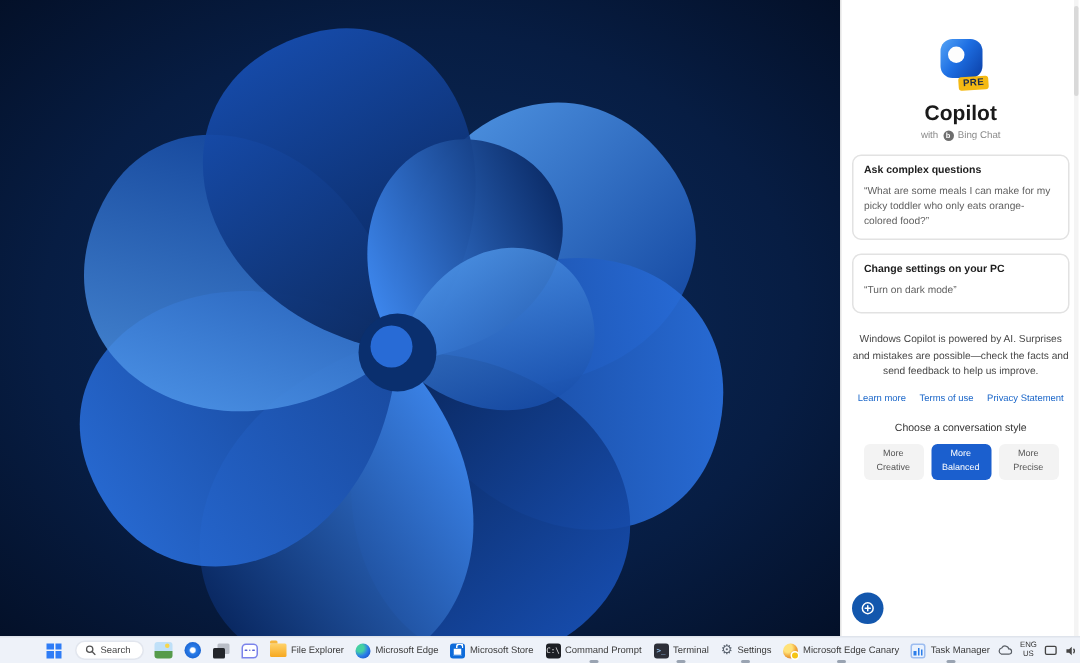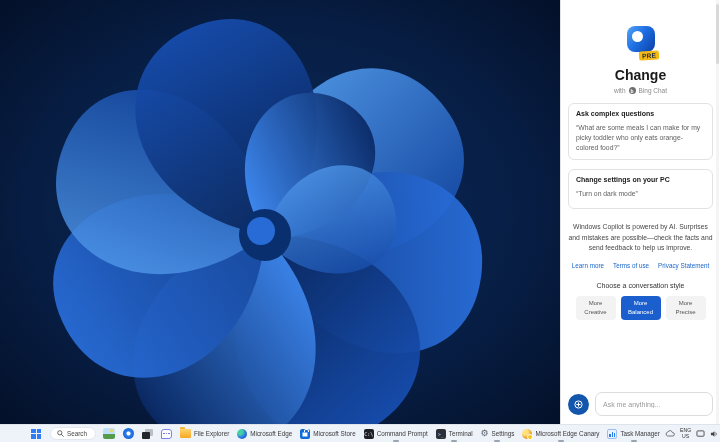--- a/index.html
+++ b/index.html
@@ -188,21 +188,21 @@
   </div>
 
   <aside class="copilot">
     <div class="cp-scrollbar"></div>
     <div class="cp-scroll-thumb"></div>
 
     <div class="cp-logo-wrap">
       <div class="cp-logo"></div>
       <span class="cp-pre-badge">PRE</span>
     </div>
-    <div class="cp-title">Change</div>
+    <div class="cp-title">Copilot</div>
     <div class="cp-sub">
       <span>with</span>
       <span class="bing-dot">b</span>
       <span>Bing Chat</span>
     </div>
 
     <div class="cp-card">
       <h3>Ask complex questions</h3>
       <p>“What are some meals I can make for my picky toddler who only eats orange-colored food?”</p>
     </div>
@@ -236,21 +236,20 @@
       </button>
     </div>
 
     <div class="cp-input-row">
       <button class="new-topic-btn">
         <svg width="11" height="11" viewBox="0 0 11 11">
           <circle cx="5.5" cy="5.5" r="3.6" fill="none" stroke="#fff" stroke-width="1"></circle>
           <path d="M5.5 3.8 L5.5 7.2 M3.8 5.5 L7.2 5.5" stroke="#fff" stroke-width="1" stroke-linecap="round"></path>
         </svg>
       </button>
-      <input class="cp-input" type="text" placeholder="Ask me anything..." style="">
     </div>
   </aside>
 
   <div class="taskbar">
 
     <div class="tb-item">
       <div class="win-logo">
         <span></span>
           <span></span>
           <span></span>

